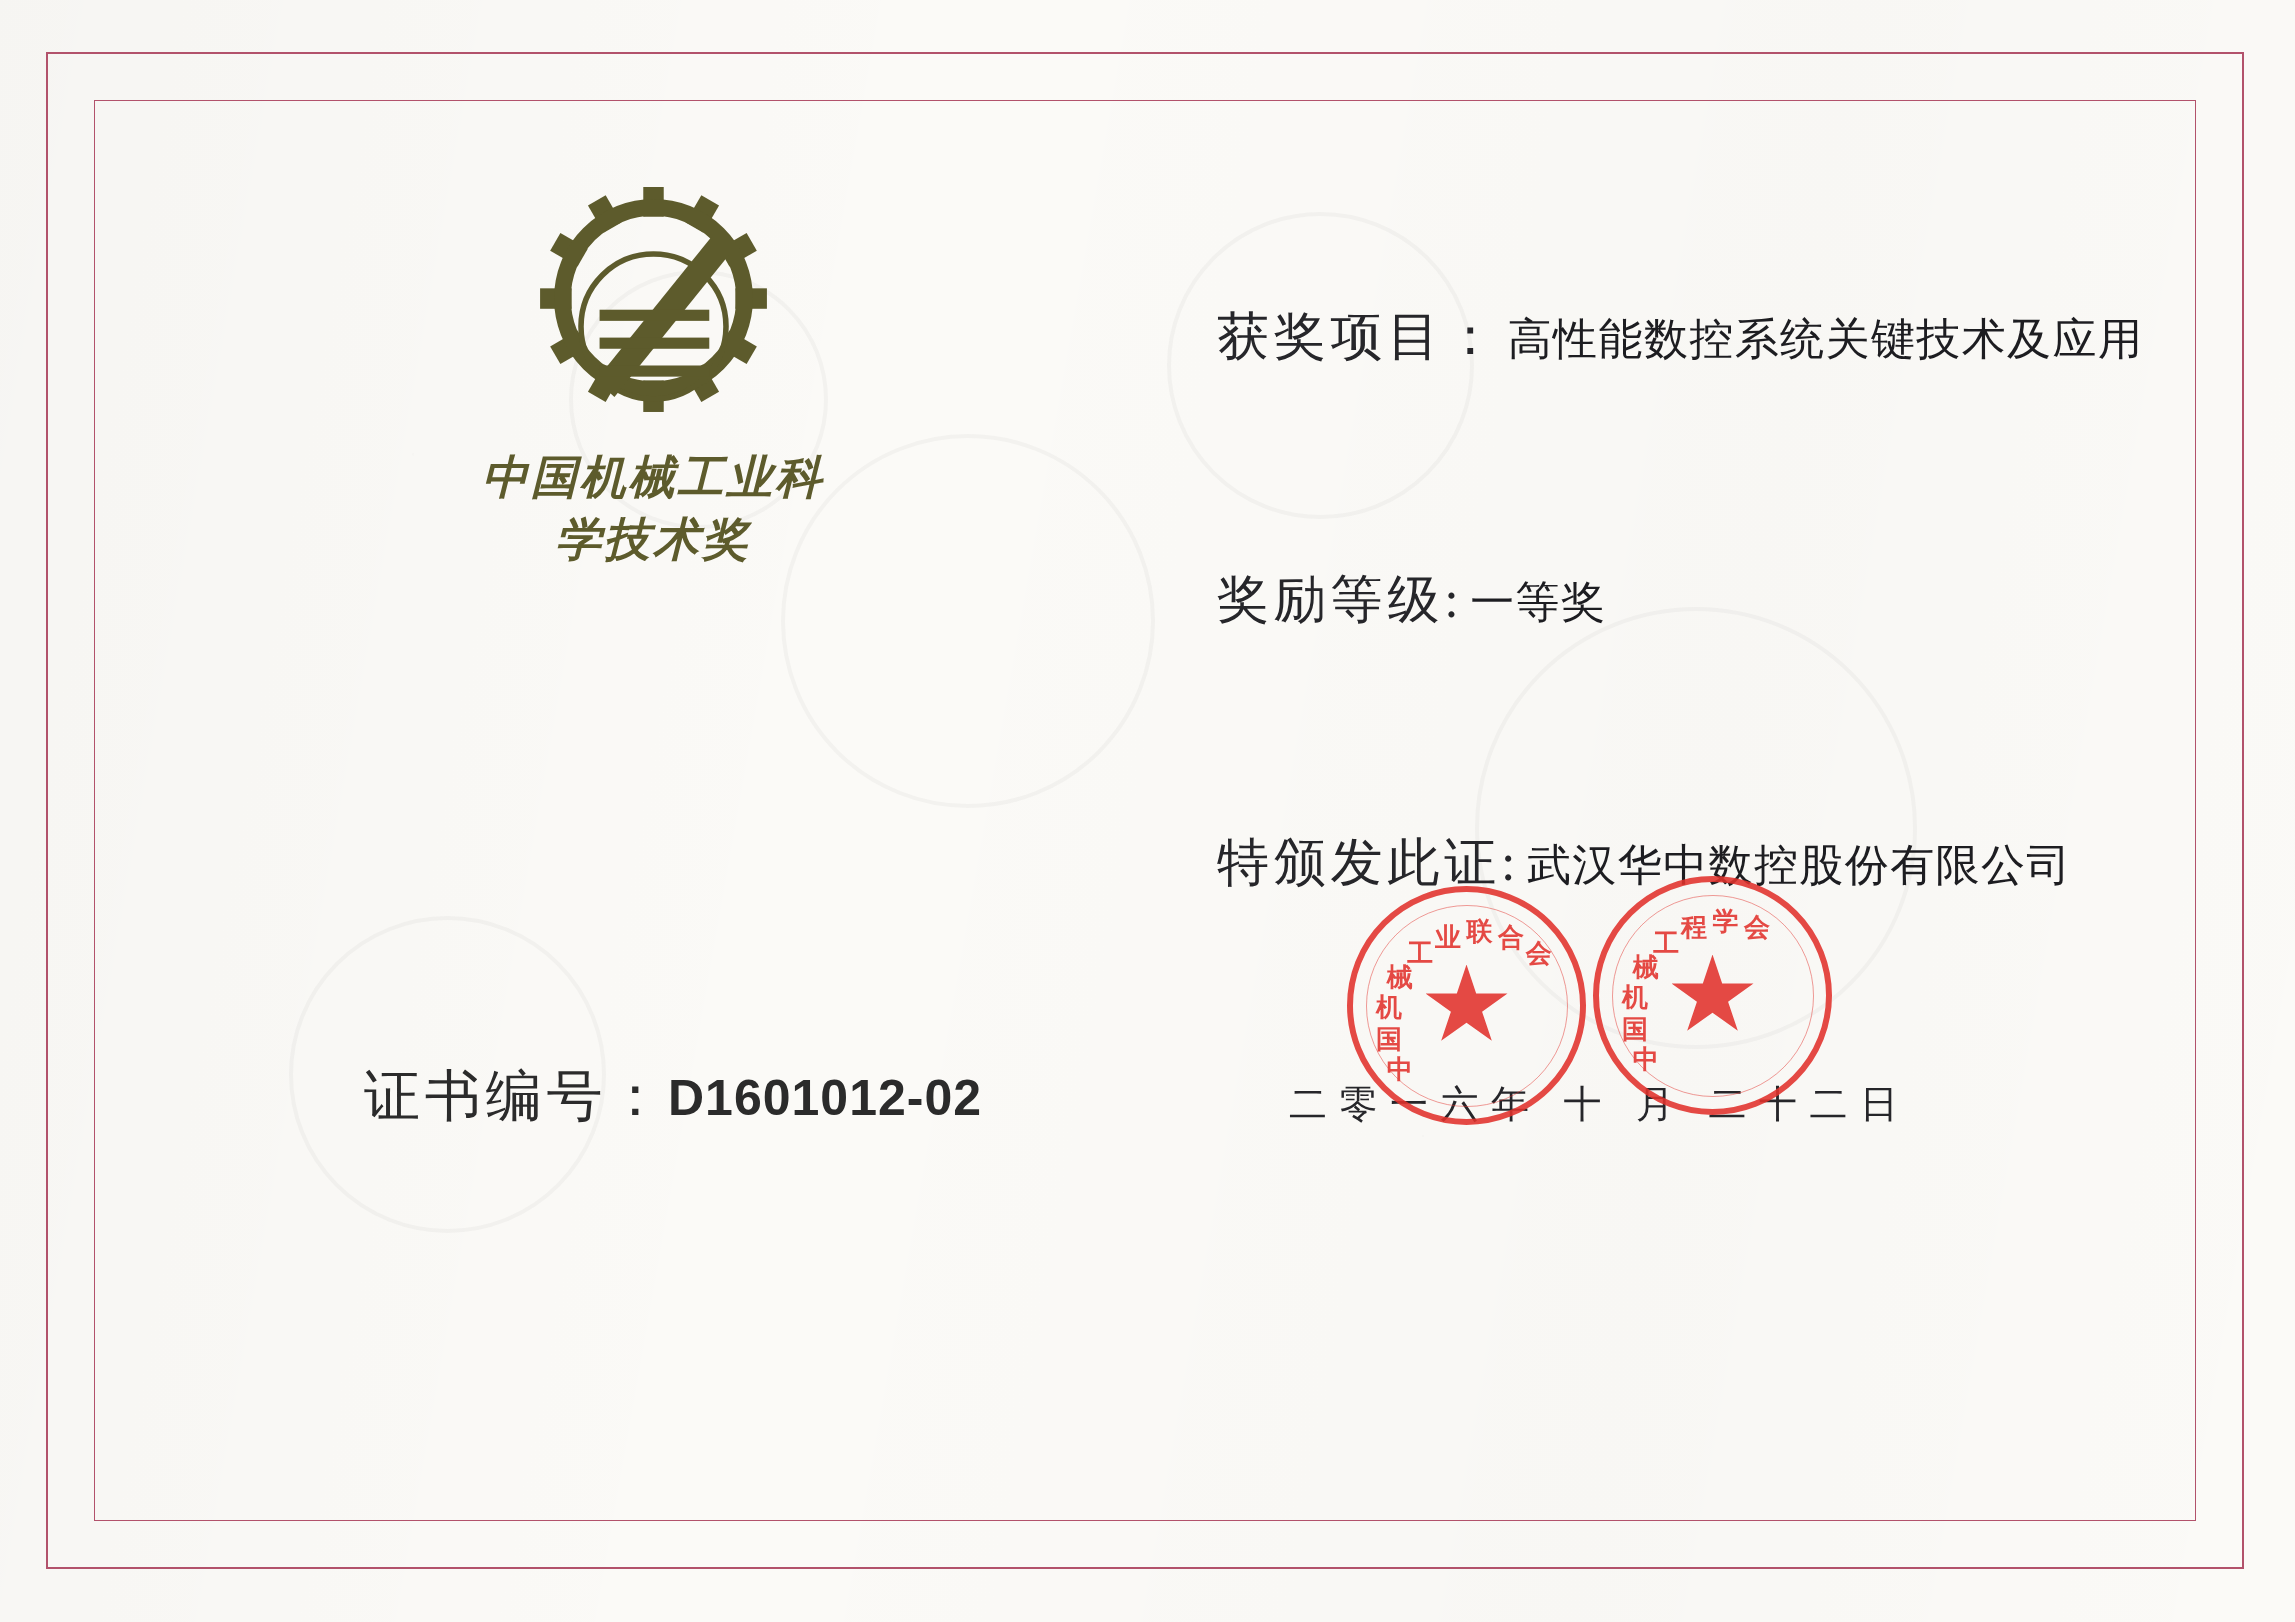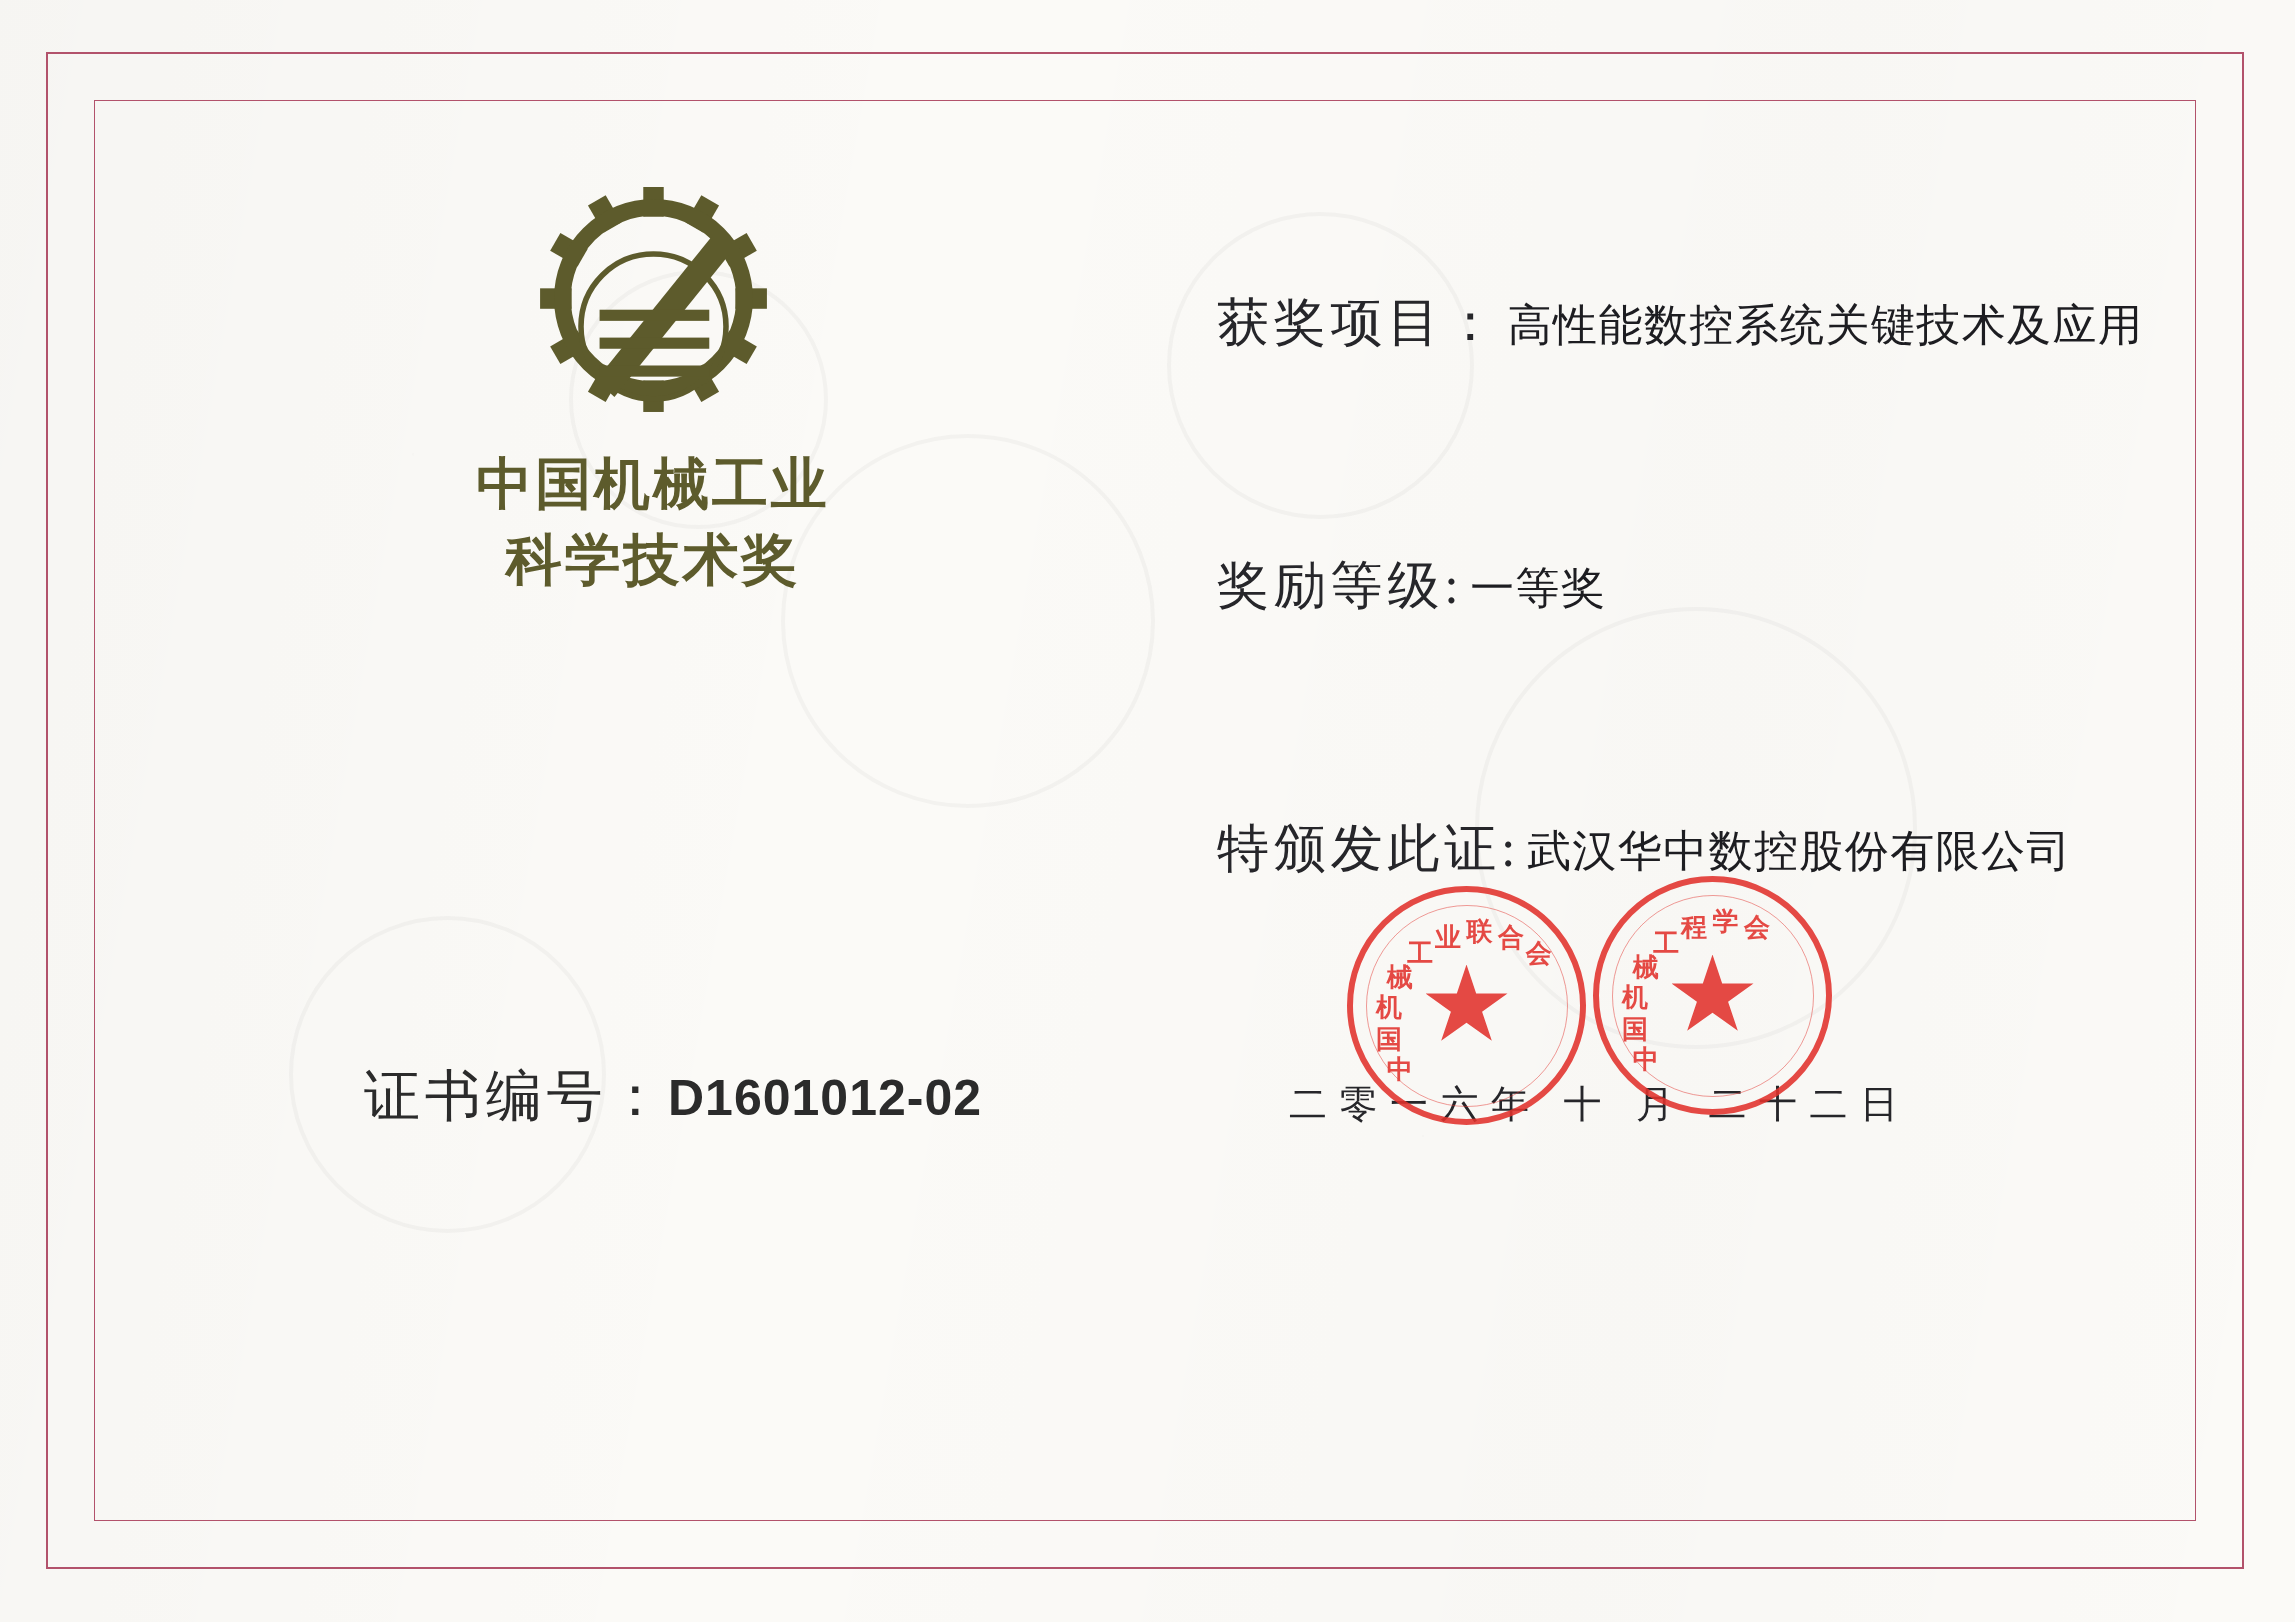--- a/index.html
+++ b/index.html
@@ -102,23 +102,24 @@
   .emblem-mark {
     width: 337px;
     height: 251px;
     margin: 0 auto;
     position: relative;
   }
   .emblem-title {
     margin-top: 8.7px;
     font-family: "Liberation Sans", "DejaVu Sans", sans-serif;
     font-weight: bold;
-    font-size: 56px;
+    font-size: 46px;
     letter-spacing: 2.9px;
     color: #5d5b2c;
+    font-style: italic;
   }
 
   .citation {
     position: absolute;
     left: 270px;
     top: 405px;
     width: 713px;
     color: #2b2b2b;
     font-family: "Liberation Serif", "DejaVu Serif", serif;
     font-size: 72px;
@@ -142,21 +143,21 @@
     font-family: "Liberation Sans", "DejaVu Sans", sans-serif;
     font-weight: bold;
     letter-spacing: 1px;
     font-size: 50px;
   }
 
   
   .fields {
     position: absolute;
     left: 1123px;
-    top: 188px;
+    top: 202px;
     width: 945px;
   }
   .field-row {
     display: flex;
     align-items: baseline;
     margin-bottom: 193px;
     white-space: nowrap;
   }
   .field-label {
     font-family: "Liberation Serif", "DejaVu Serif", serif;

